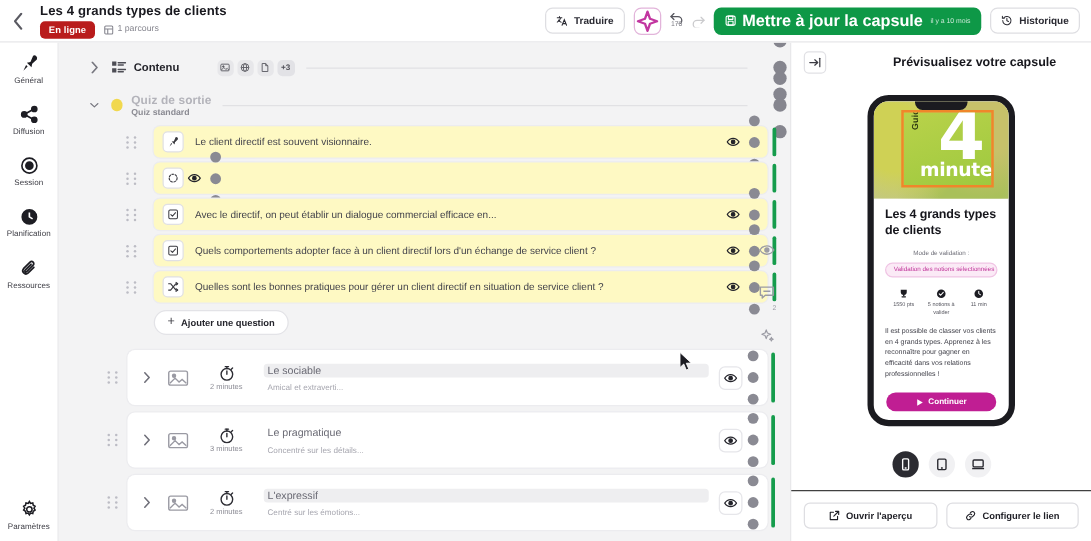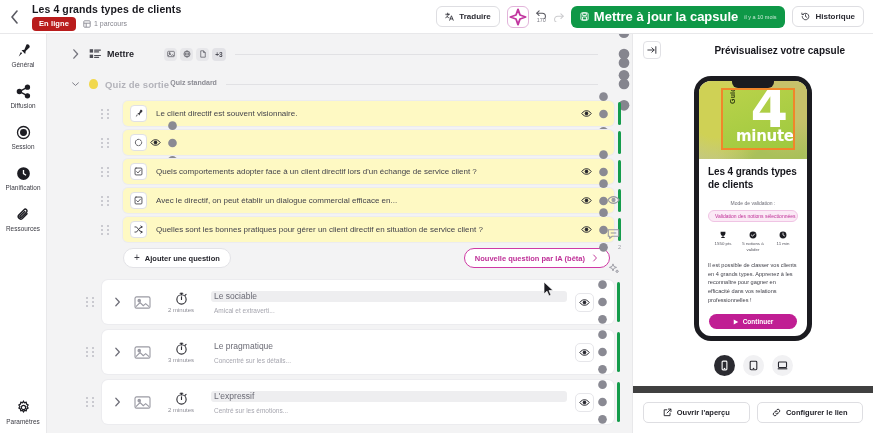--- a/index.html
+++ b/index.html
@@ -99,21 +99,21 @@
     width: 13px; height: 13px; border-radius: 4px; background: #e7e7ea;
     display: flex; align-items: center; justify-content: center; color: #5b5b63;
   }
   .chip svg { width: 8px; height: 8px; }
   .chip.more { font-size: 6.5px; font-weight: bold; color: #4e4e57; background:#e2e2e6; padding: 0 2px; width:auto; min-width:14px; }
   .rule { flex: 1; height: 1px; background: #e1e1e4; margin-left: 9px; margin-right: 18px; }
   .head-dots { width: 16px; display:flex; align-items:center; justify-content:center; color:#85858e; cursor:pointer; }
 
   .quiz-head { display: flex; align-items: center; height: 30px; padding-left: 21px; margin-top: 2px; }
   .qdot { width: 9px; height: 10px; margin-left: 7px; border-radius: 50% 50% 46% 46%; background: #f1d84e; }
-  .qtexts { margin-left: 7px; display: flex; flex-direction: row; gap: 1px; }
+  .qtexts { margin-left: 7px; display: flex; flex-direction: column; gap: 1px; }
   .qtitle { font-size: 9.5px; font-weight: bold; color: #b3b3ba; letter-spacing:.1px; }
   .qsub { font-size: 7px; font-weight: bold; color: #8b8b93; }
 
   
   .qlist { padding-left: 76px; padding-right: 18px; margin-top: 2px; }
   .qrow {
     position: relative; display: flex; align-items: center;
     height: 25px; background: #fef9c3; border-radius: 5px; margin-bottom: 4px;
     box-shadow: 0 0 0 1px #ececef;
   }
@@ -259,21 +259,21 @@
   .pv-cta svg { width: 6px; height: 6px; }
 
   .devices { display: flex; align-items: center; justify-content: center; gap: 8px; padding: 8px 0 10px; }
   .dev {
     width: 21px; height: 21px; border-radius: 50%; display: flex; align-items: center; justify-content: center;
     background: #f1f1f3; color: #28282f; cursor: pointer;
   }
   .dev.active { background: #2b2b31; color: #fff; }
   .dev svg { width: 11px; height: 11px; }
   .pv-foot {
-    border-top: 7px solid #404040; padding: 9px 10px 10px;
+    border-top: 1px solid #404040; padding: 9px 10px 10px;
     display: flex; gap: 7px;
   }
   .foot-btn {
     flex: 1; height: 21px; border: 1px solid #dedee2; border-radius: 5px; background: #fff;
     display: flex; align-items: center; justify-content: center; gap: 5px;
     font-size: 7.5px; font-weight: bold; color: #1e1e25; cursor: pointer; white-space: nowrap;
   }
   .foot-btn svg { width: 9px; height: 9px; }
 
   
@@ -425,21 +425,21 @@
       <span class="sh-icon">
         <svg viewBox="0 0 12 12" fill="none" stroke="currentColor" stroke-width="1.2" stroke-linecap="round">
             <rect x="0.7" y="1.2" width="3.4" height="3.4" fill="currentColor" stroke="none"></rect>
             <rect x="0.7" y="6.6" width="3.4" height="3.4" fill="currentColor" stroke="none"></rect>
             <line x1="5.6" y1="2.1" x2="11.4" y2="2.1"></line>
             <line x1="5.6" y1="3.9" x2="9.6" y2="3.9"></line>
             <line x1="5.6" y1="7.5" x2="11.4" y2="7.5"></line>
             <line x1="5.6" y1="9.3" x2="9.6" y2="9.3"></line>
           </svg>
       </span>
-      <span class="sh-title">Mettre</span>
+      <span class="sh-title">Contenu</span>
       <span class="chips">
         <span class="chip">
           <svg viewBox="0 0 12 12" fill="none" stroke="currentColor" stroke-width="1.1">
               <rect x="1" y="2" width="10" height="8" rx="1.2"></rect>
               <circle cx="4" cy="4.8" r=".9" fill="currentColor"></circle>
               <path d="M1.6 9l3-3 2.4 2.4 1.6-1.4 2 2"></path>
             </svg>
         </span>
         <span class="chip">
           <svg viewBox="0 0 12 12" fill="none" stroke="currentColor" stroke-width="1.1">
@@ -563,20 +563,54 @@
             <i></i>
             <i></i>
             <i></i>
           </span>
         <span class="qtype">
           <svg viewBox="0 0 12 12" fill="none" stroke="currentColor" stroke-width="1.1" stroke-linecap="round" stroke-linejoin="round">
               <rect x="1.4" y="1.4" width="9.2" height="9.2" rx="1.3"></rect>
               <polyline points="3.6,6.2 5.3,7.9 8.6,4.2"></polyline>
             </svg>
         </span>
+        <span class="qtext">Avec le directif, on peut établir un dialogue commercial efficace en...</span>
+        <span class="qact">
+          <span class="eye-btn">
+            <svg viewBox="0 0 14 10" fill="none" stroke="currentColor" stroke-width="1.2">
+                <path d="M1 5s2.3-3.6 6-3.6S13 5 13 5s-2.3 3.6-6 3.6S1 5 1 5z"></path>
+                <circle cx="7" cy="5" r="1.8" fill="currentColor"></circle>
+              </svg>
+          </span>
+          <span class="dots-btn">
+            <svg viewBox="0 0 3 12" fill="currentColor">
+                <circle cx="1.5" cy="2" r="1"></circle>
+                <circle cx="1.5" cy="6" r="1"></circle>
+                <circle cx="1.5" cy="10" r="1"></circle>
+              </svg>
+          </span>
+        </span>
+        <span class="bar-green"></span>
+      </div>
+
+      <div class="qrow">
+        <span class="drag">
+            <i></i>
+            <i></i>
+            <i></i>
+            <i></i>
+            <i></i>
+            <i></i>
+          </span>
+        <span class="qtype">
+          <svg viewBox="0 0 12 12" fill="none" stroke="currentColor" stroke-width="1.1" stroke-linecap="round" stroke-linejoin="round">
+              <rect x="1.4" y="1.4" width="9.2" height="9.2" rx="1.3"></rect>
+              <polyline points="3.6,6.2 5.3,7.9 8.6,4.2"></polyline>
+            </svg>
+        </span>
         <span class="qtext">Quels comportements adopter face à un client directif lors d'un échange de service client ?</span>
         <span class="qact">
           <span class="eye-btn">
             <svg viewBox="0 0 14 10" fill="none" stroke="currentColor" stroke-width="1.2">
                 <path d="M1 5s2.3-3.6 6-3.6S13 5 13 5s-2.3 3.6-6 3.6S1 5 1 5z"></path>
                 <circle cx="7" cy="5" r="1.8" fill="currentColor"></circle>
               </svg>
           </span>
           <span class="dots-btn">
             <svg viewBox="0 0 3 12" fill="currentColor">
@@ -592,54 +626,20 @@
       <div class="qrow">
         <span class="drag">
             <i></i>
             <i></i>
             <i></i>
             <i></i>
             <i></i>
             <i></i>
           </span>
         <span class="qtype">
-          <svg viewBox="0 0 12 12" fill="none" stroke="currentColor" stroke-width="1.1" stroke-linecap="round" stroke-linejoin="round">
-              <rect x="1.4" y="1.4" width="9.2" height="9.2" rx="1.3"></rect>
-              <polyline points="3.6,6.2 5.3,7.9 8.6,4.2"></polyline>
-            </svg>
-        </span>
-        <span class="qtext">Avec le directif, on peut établir un dialogue commercial efficace en...</span>
-        <span class="qact">
-          <span class="eye-btn">
-            <svg viewBox="0 0 14 10" fill="none" stroke="currentColor" stroke-width="1.2">
-                <path d="M1 5s2.3-3.6 6-3.6S13 5 13 5s-2.3 3.6-6 3.6S1 5 1 5z"></path>
-                <circle cx="7" cy="5" r="1.8" fill="currentColor"></circle>
-              </svg>
-          </span>
-          <span class="dots-btn">
-            <svg viewBox="0 0 3 12" fill="currentColor">
-                <circle cx="1.5" cy="2" r="1"></circle>
-                <circle cx="1.5" cy="6" r="1"></circle>
-                <circle cx="1.5" cy="10" r="1"></circle>
-              </svg>
-          </span>
-        </span>
-        <span class="bar-green"></span>
-      </div>
-
-      <div class="qrow">
-        <span class="drag">
-            <i></i>
-            <i></i>
-            <i></i>
-            <i></i>
-            <i></i>
-            <i></i>
-          </span>
-        <span class="qtype">
           <svg viewBox="0 0 12 12" fill="none" stroke="currentColor" stroke-width="1.2" stroke-linecap="round" stroke-linejoin="round">
               <path d="M1.2 2.6h2.1L9 9.4h1.8"></path>
               <path d="M1.2 9.4h2.1L9 2.6h1.8"></path>
               <polyline points="9.1,1.2 10.9,2.6 9.1,4"></polyline>
               <polyline points="9.1,8 10.9,9.4 9.1,10.8"></polyline>
             </svg>
         </span>
         <span class="qtext">Quelles sont les bonnes pratiques pour gérer un client directif en situation de service client ?</span>
         <span class="qact">
           <span class="eye-btn">
@@ -657,26 +657,20 @@
           </span>
         </span>
         <span class="bar-green"></span>
       </div>
     </div>
 
     <div class="qactions">
       <div class="btn-add">
         <span class="plus">+</span>
         <span>Ajouter une question</span>
-      </div>
-      <div class="btn-ia">
-        <span>Nouvelle question par IA (bêta)</span>
-        <svg viewBox="0 0 8 12" fill="none" stroke="currentColor" stroke-width="1.4" stroke-linecap="round" stroke-linejoin="round">
-            <polyline points="2,1.5 6.2,6 2,10.5"></polyline>
-          </svg>
       </div>
     </div>
 
     <div class="cards">
 
       <div class="card">
         <span class="drag">
             <i></i>
             <i></i>
             <i></i>

